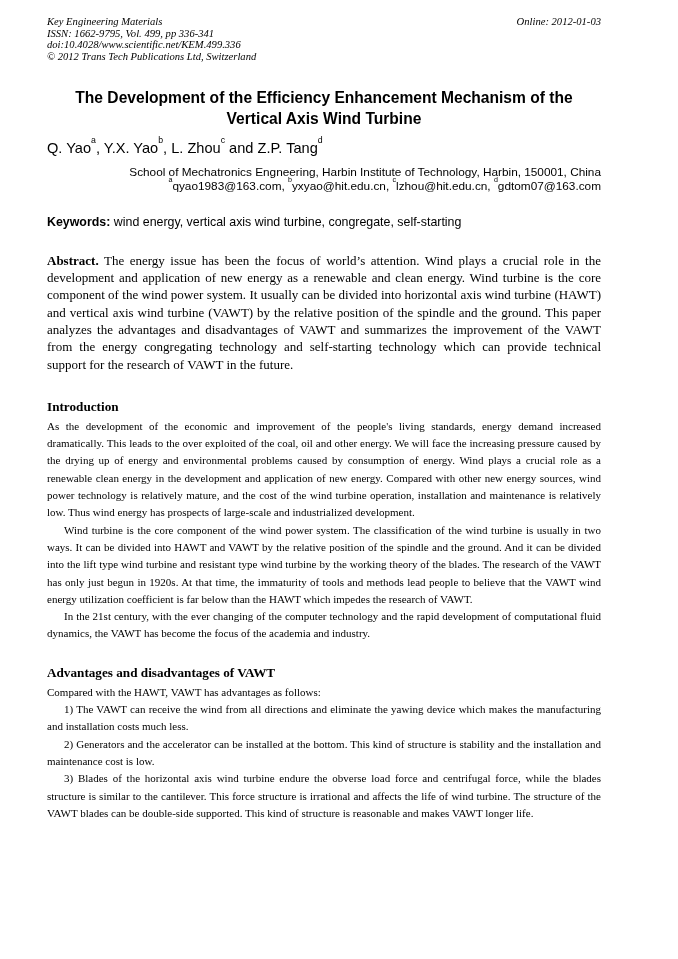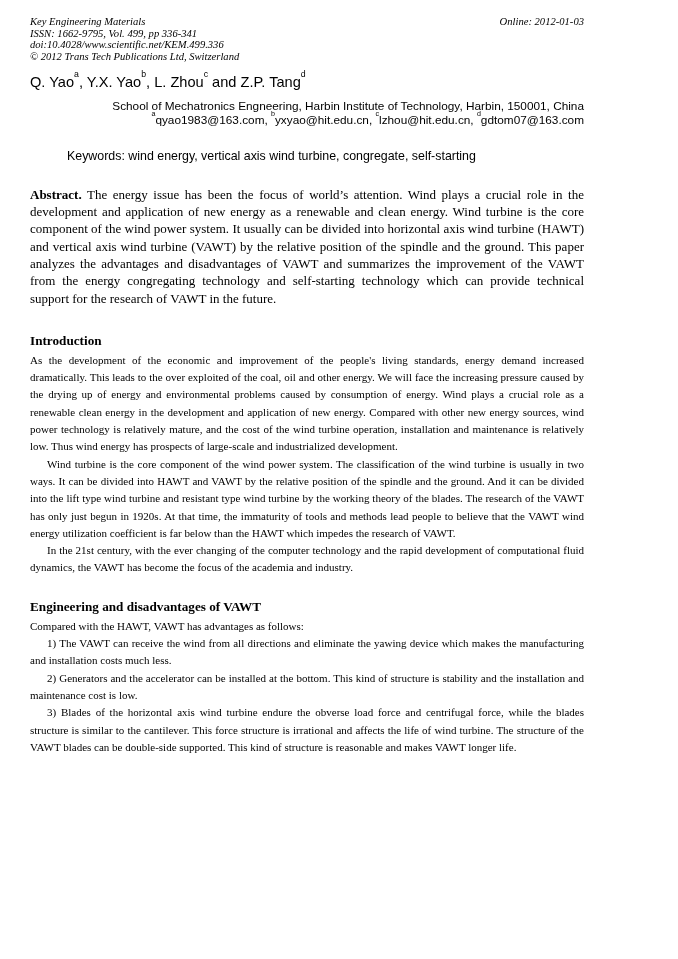--- a/index.html
+++ b/index.html
@@ -3,21 +3,21 @@
 <meta charset="utf-8">
 <style>
   html, body { margin: 0; padding: 0; }
   body {
     width: 678px; height: 959px;
     background: #ffffff;
     color: #000000;
     font-family: "Liberation Serif", serif;
     overflow: hidden;
   }
-  .page { padding: 16px 62px 0 30px; width: 554px; }
+  .page { padding: 16px 62px 0 47px; width: 554px; }
 
   
   .hdr { display: flex; justify-content: space-between; align-items: flex-start; }
   .hdr-left div, .hdr-right {
     font-style: italic;
     font-size: 10.6px;
     line-height: 11.7px;
     font-family: "Liberation Serif", serif;
     white-space: nowrap;
   }
@@ -56,21 +56,21 @@
     position: relative;
     top: -0.45em;
   }
 
   .keywords {
     margin-top: 22px;
     font-family: "Liberation Sans", sans-serif;
     font-size: 12.4px;
     line-height: 15px;
   }
-  .keywords b { font-weight: normal; margin-left: 37px; }
+  .keywords b { font-weight: bold; }
 
   .abstract {
     margin-top: 22px;
     font-size: 13px;
     line-height: 17.3px;
     text-align: justify;
   }
   .abstract b { font-weight: bold; }
 
   .sec-heading {
@@ -97,20 +97,24 @@
   <div class="hdr">
     <div class="hdr-left">
       <div>Key Engineering Materials</div>
       <div>ISSN: 1662-9795, Vol. 499, pp 336-341</div>
       <div>doi:10.4028/www.scientific.net/KEM.499.336</div>
       <div>© 2012 Trans Tech Publications Ltd, Switzerland</div>
     </div>
     <div class="hdr-right">Online: 2012-01-03</div>
   </div>
 
+  <div class="title">
+    <div>The Development of the Efficiency Enhancement Mechanism of the</div>
+    <div>Vertical Axis Wind Turbine</div>
+  </div>
 
   <div class="authors"><span>Q. Yao</span><sup class="s">a</sup><span>, </span><span>Y.X. Yao</span><sup class="s">b</sup><span>, </span><span>L. Zhou</span><sup class="s">c</sup><span> and </span><span>Z.P. Tang</span><sup class="s">d</sup></div>
 
   <div class="affil">School of Mechatronics Engneering, Harbin Institute of Technology, Harbin, 150001, China</div>
 
   <div class="emails"><sup class="s">a</sup><span>qyao1983@163.com,</span>
     <sup class="s">b</sup><span>yxyao@hit.edu.cn,</span>
     <sup class="s">c</sup><span>lzhou@hit.edu.cn,</span>
     <sup class="s">d</sup><span>gdtom07@163.com</span></div>
 
@@ -118,19 +122,19 @@
     <span>wind energy, vertical axis wind turbine, congregate, self-starting</span></div>
 
   <div class="abstract"><b>Abstract.</b>
     <span>The energy issue has been the focus of world’s attention. Wind plays a crucial role in the development and application of new energy as a renewable and clean energy. Wind turbine is the core component of the wind power system. It usually can be divided into horizontal axis wind turbine (HAWT) and vertical axis wind turbine (VAWT) by the relative position of the spindle and the ground. This paper analyzes the advantages and disadvantages of VAWT and summarizes the improvement of the VAWT from the energy congregating technology and self-starting technology which can provide technical support for the research of VAWT in the future.</span></div>
 
   <div class="sec-heading">Introduction</div>
   <div class="para">As the development of the economic and improvement of the people's living standards, energy demand increased dramatically. This leads to the over exploited of the coal, oil and other energy. We will face the increasing pressure caused by the drying up of energy and environmental problems caused by consumption of energy. Wind plays a crucial role as a renewable clean energy in the development and application of new energy. Compared with other new energy sources, wind power technology is relatively mature, and the cost of the wind turbine operation, installation and maintenance is relatively low. Thus wind energy has prospects of large-scale and industrialized development.</div>
   <div class="para indent">Wind turbine is the core component of the wind power system. The classification of the wind turbine is usually in two ways. It can be divided into HAWT and VAWT by the relative position of the spindle and the ground. And it can be divided into the lift type wind turbine and resistant type wind turbine by the working theory of the blades. The research of the VAWT has only just begun in 1920s. At that time, the immaturity of tools and methods lead people to believe that the VAWT wind energy utilization coefficient is far below than the HAWT which impedes the research of VAWT.</div>
   <div class="para indent">In the 21st century, with the ever changing of the computer technology and the rapid development of computational fluid dynamics, the VAWT has become the focus of the academia and industry.</div>
 
-  <div class="sec-heading adv">Engineering and disadvantages of VAWT</div>
+  <div class="sec-heading adv">Advantages and disadvantages of VAWT</div>
   <div class="para">Compared with the HAWT, VAWT has advantages as follows:</div>
   <div class="para indent">1) The VAWT can receive the wind from all directions and eliminate the yawing device which makes the manufacturing and installation costs much less.</div>
   <div class="para indent">2) Generators and the accelerator can be installed at the bottom. This kind of structure is stability and the installation and maintenance cost is low.</div>
   <div class="para indent">3) Blades of the horizontal axis wind turbine endure the obverse load force and centrifugal force, while the blades structure is similar to the cantilever. This force structure is irrational and affects the life of wind turbine. The structure of the VAWT blades can be double-side supported. This kind of structure is reasonable and makes VAWT longer life.</div>
 
 </div>
 
 </body></html>

